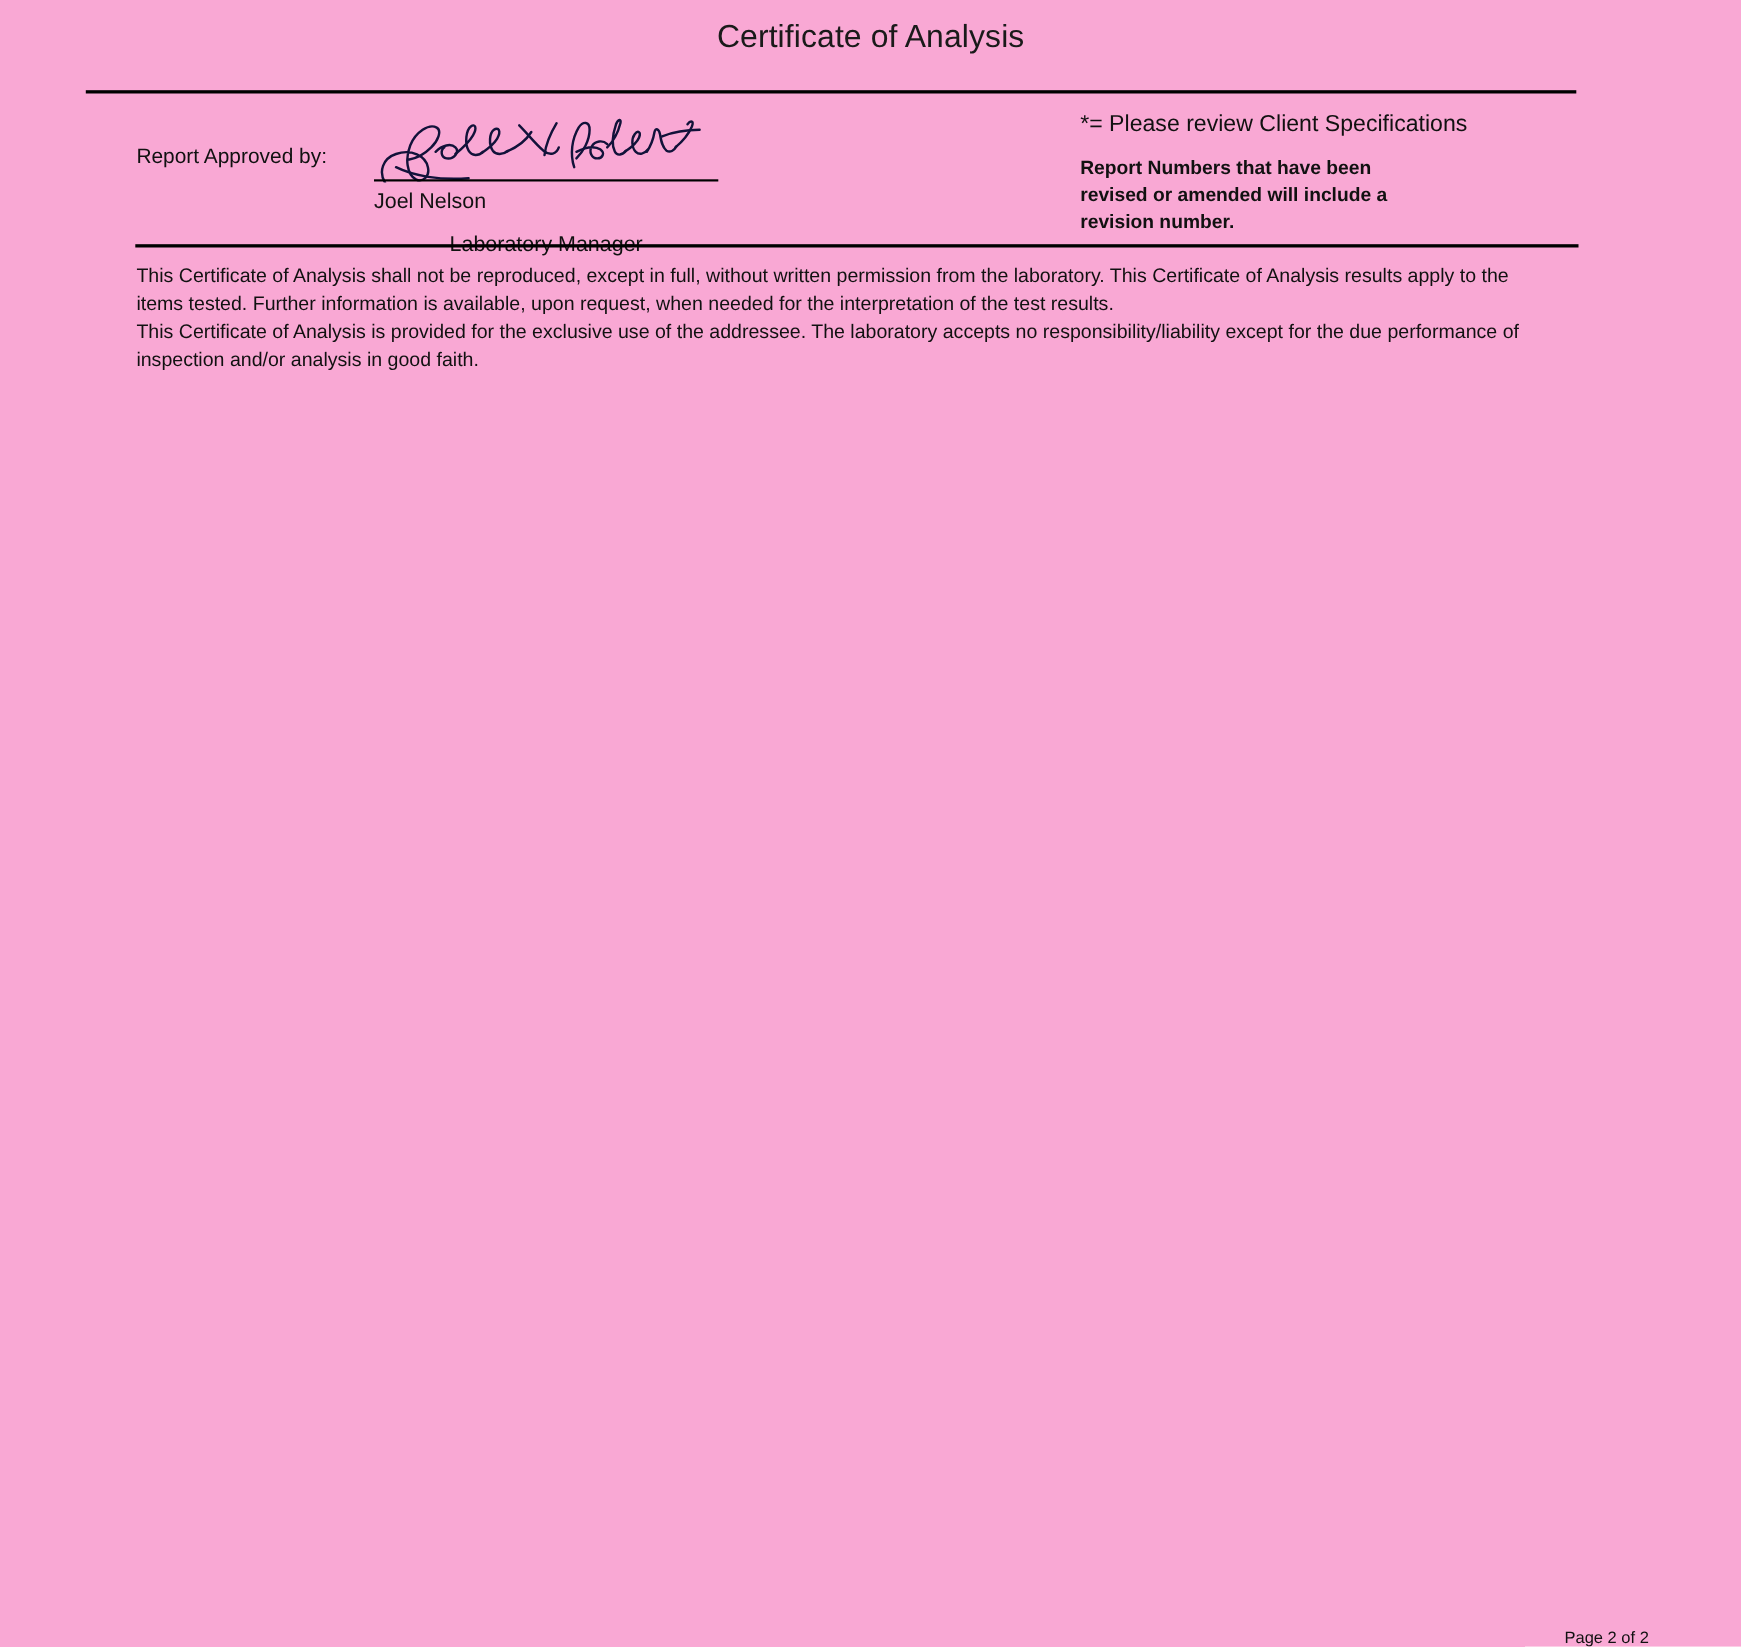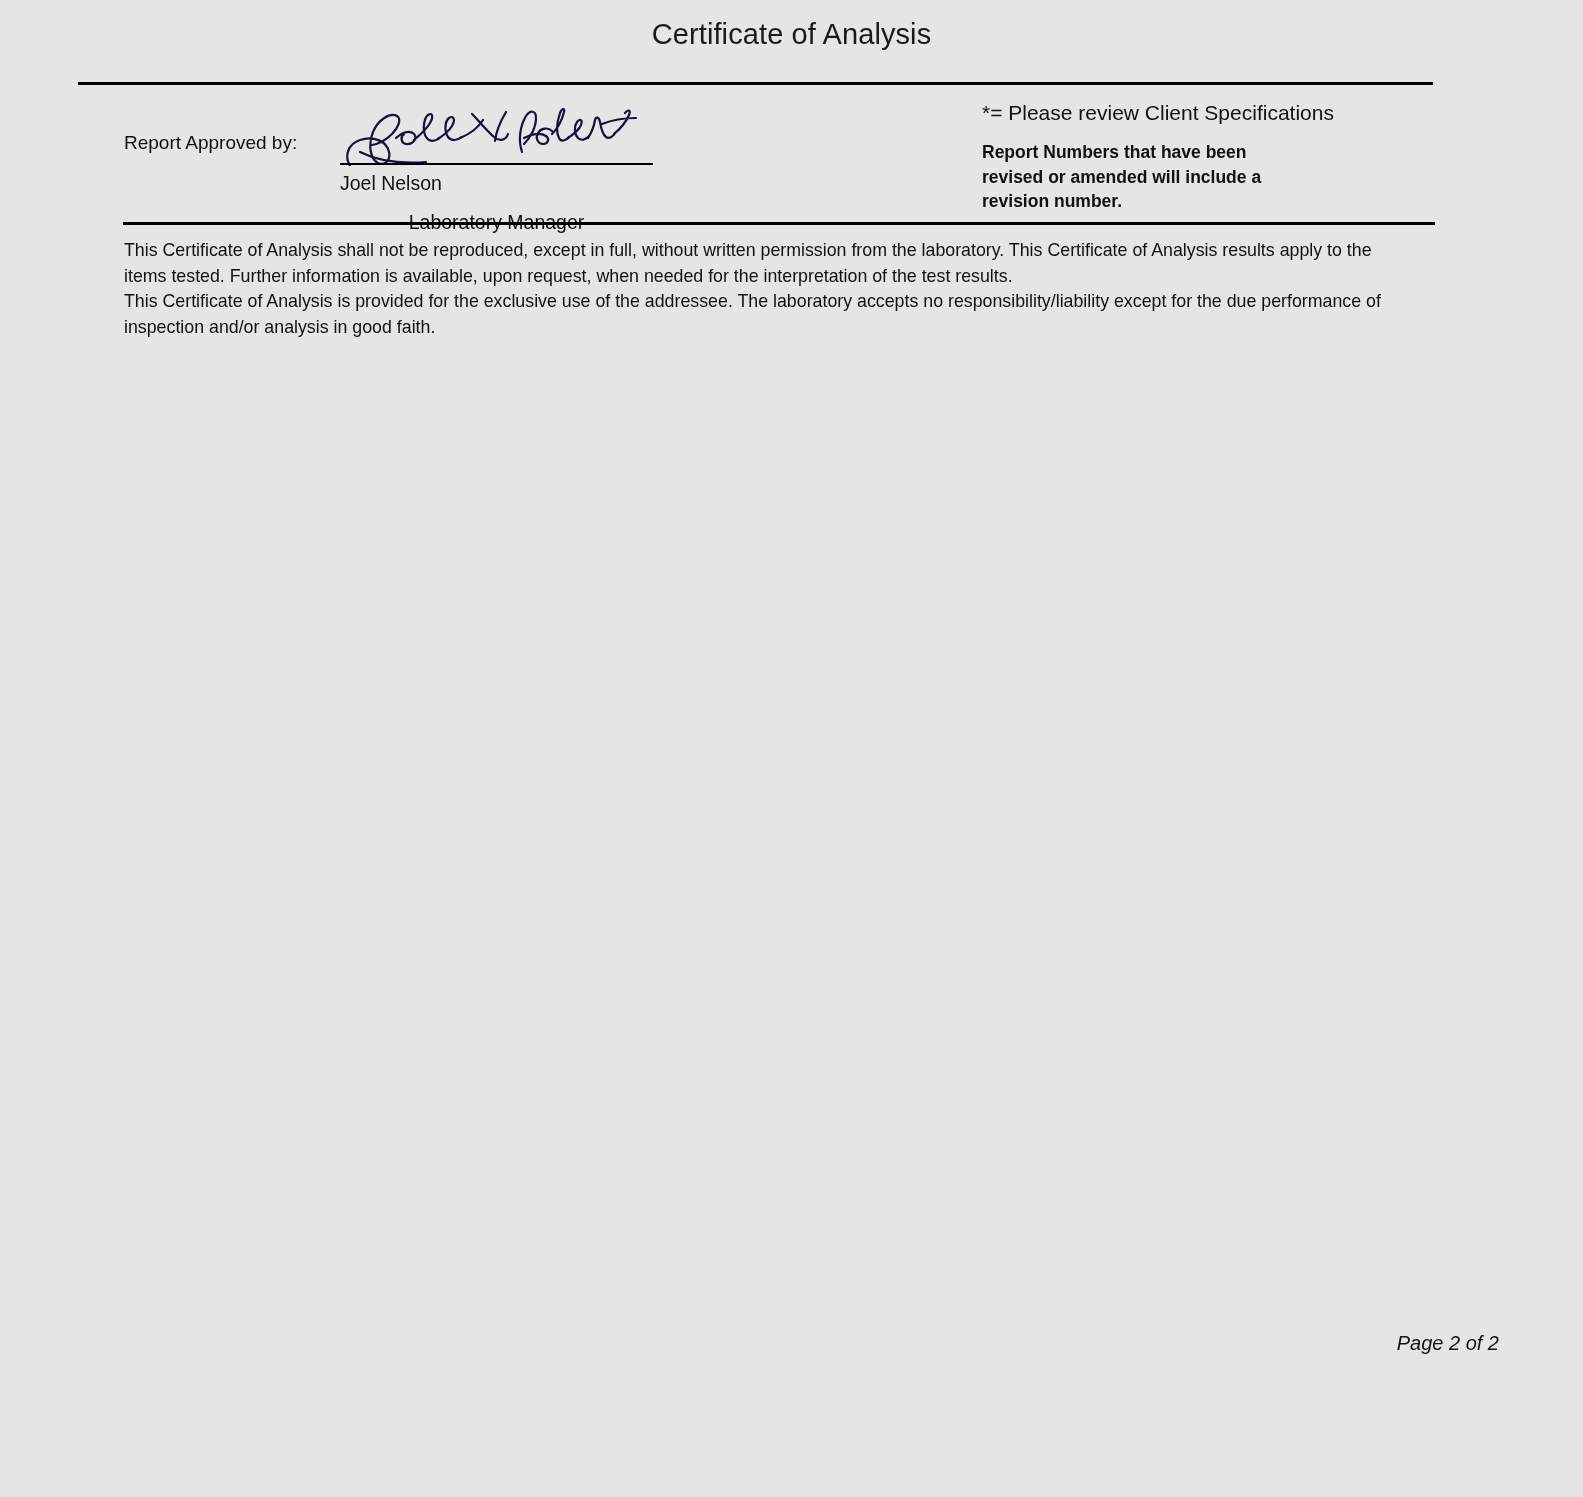--- a/index.html
+++ b/index.html
@@ -8,21 +8,21 @@
     background: #ffffff;
   }
   body {
     font-family: "Liberation Sans", sans-serif;
     color: #000000;
   }
   .page {
     position: relative;
     width: 1583px;
     height: 1497px;
-    background: #e5e5e5;
+    background: #f9a8d4;
     overflow: hidden;
     box-sizing: border-box;
   }
 
   
   .doc-title {
     position: absolute;
     top: 18px;
     left: 0;
     width: 1583px;
@@ -143,24 +143,23 @@
     font-size: 18px;
     font-weight: bold;
     letter-spacing: 2.6px;
     color: #2b3990;
     font-variant: small-caps;
     font-family: "DejaVu Sans", sans-serif;
   }
   .page-number {
     position: absolute;
     right: 84px;
-    top: 1332px;
-    font-size: 20px;
-    color: #111111;
-    font-style: italic;
+    top: 1481px;
+    font-size: 15px;
+    color: #111111;
   }
 </style>
 </head>
 <body>
 
 <div class="page">
 
   <div class="doc-title">Certificate of Analysis</div>
 
   <div class="rule-top"></div>

